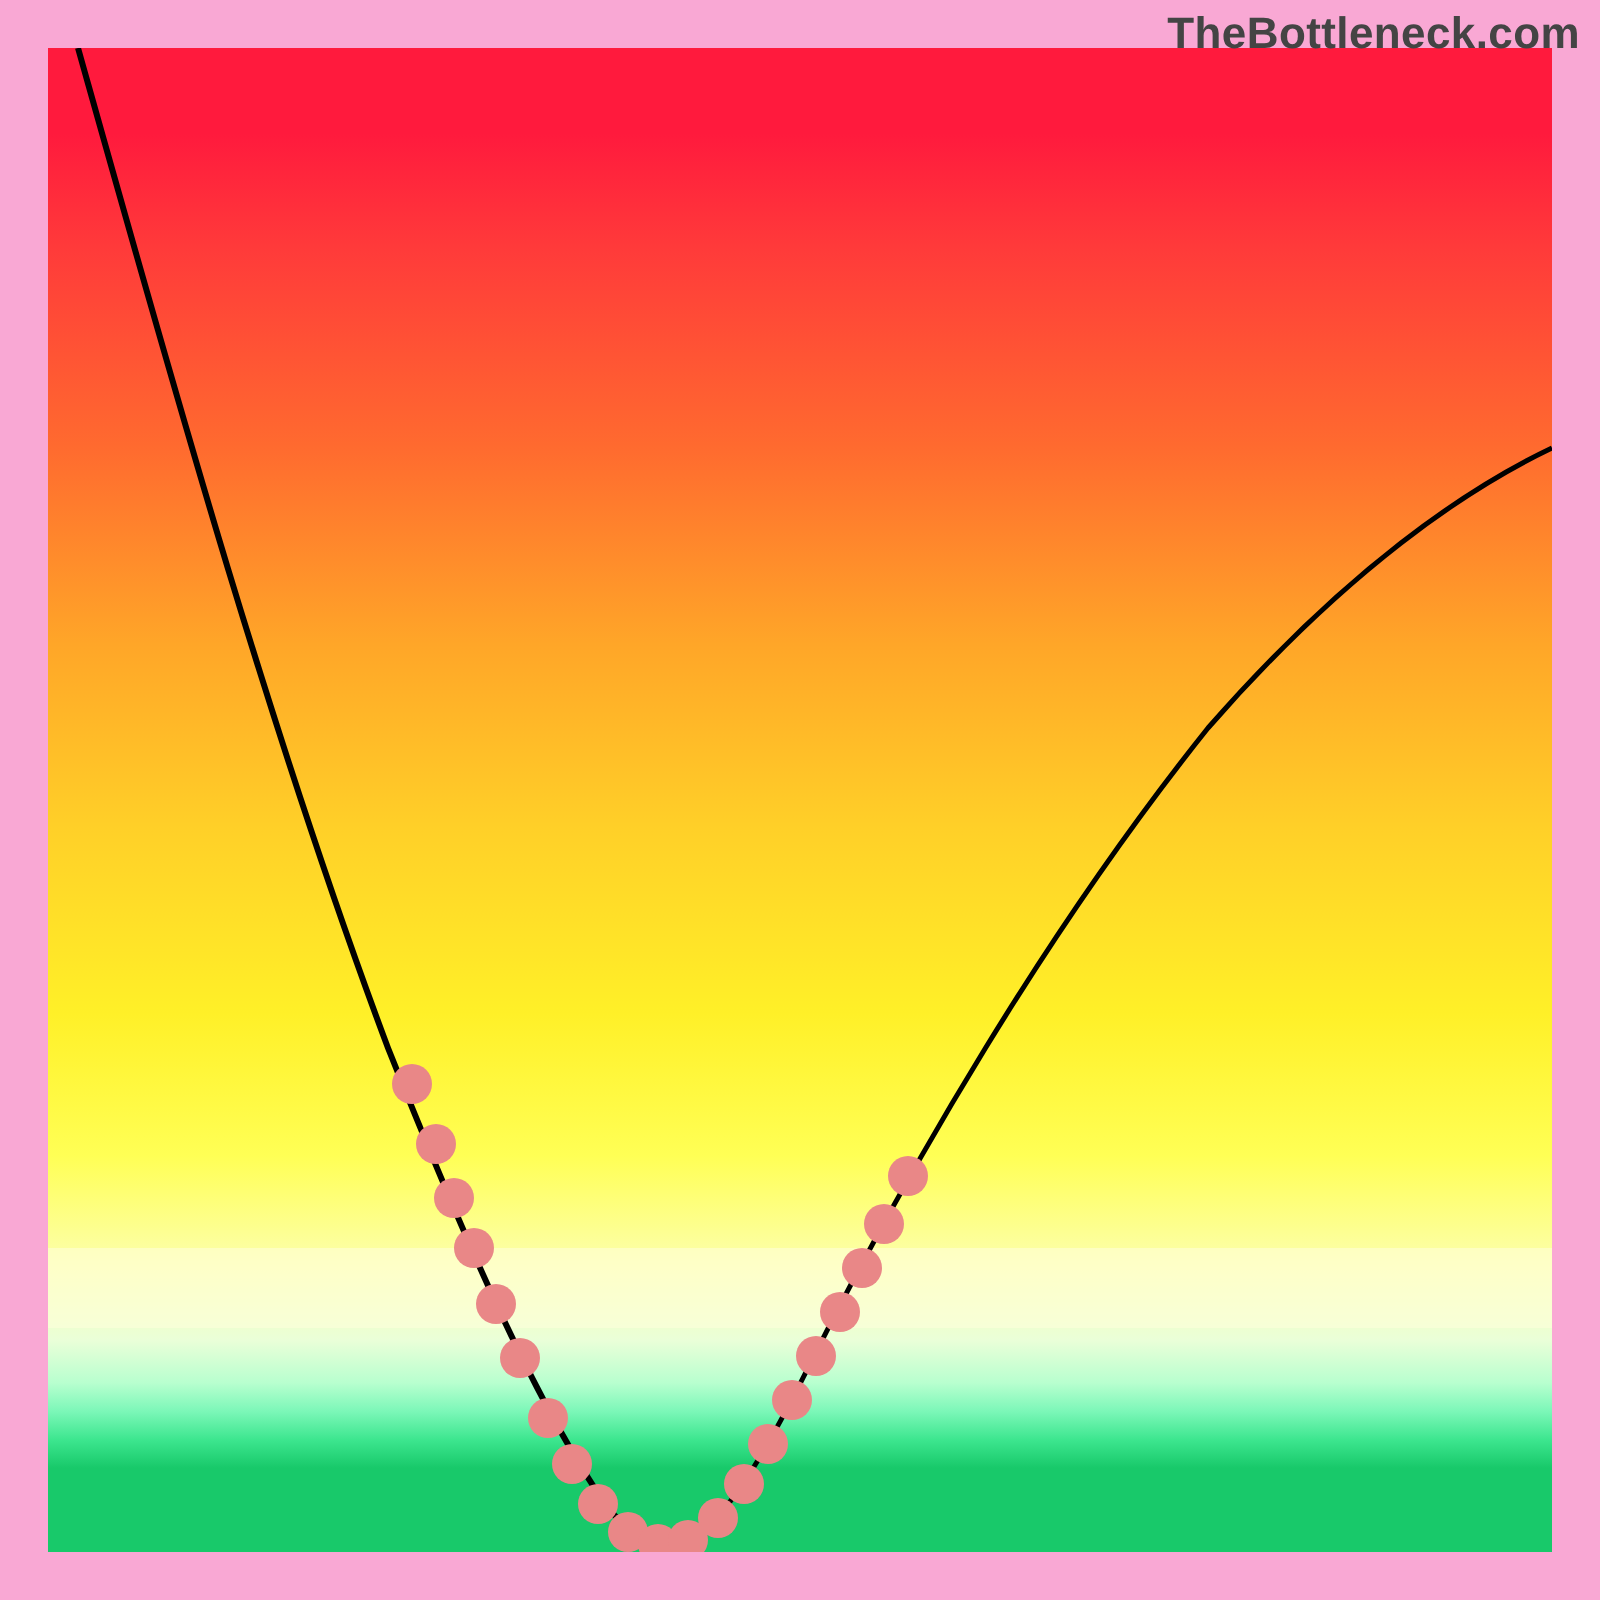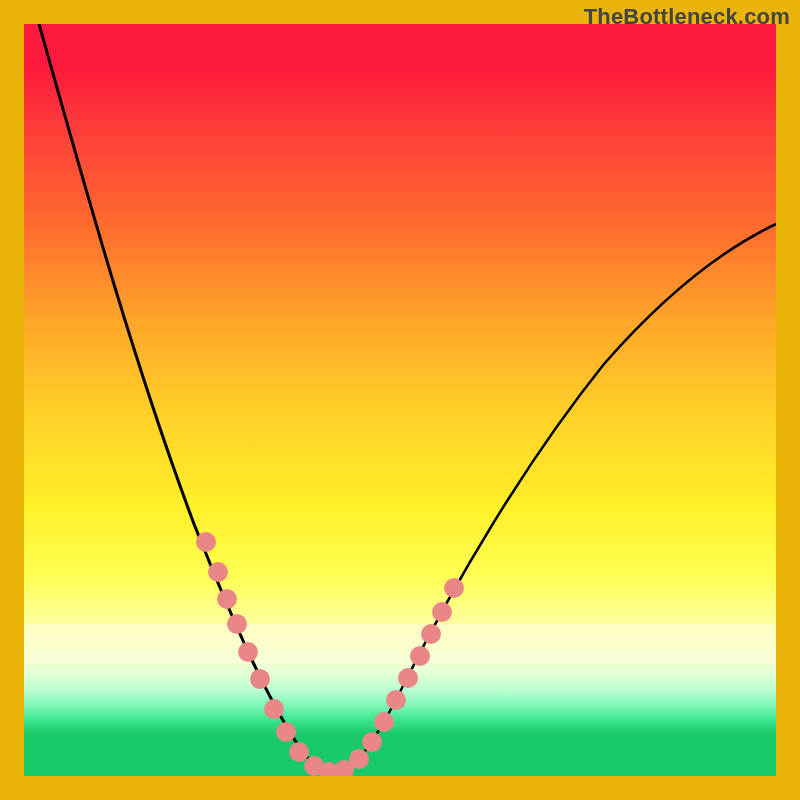--- a/index.html
+++ b/index.html
@@ -10,21 +10,21 @@
     background: #000;
     overflow: hidden;
     font-family: Arial, Helvetica, sans-serif;
   }
   .frame {
     position: absolute;
     left: 0;
     top: 0;
     width: 800px;
     height: 800px;
-    background: #eab308;
+    background: #f9a8d4;
   }
   .plot {
     position: absolute;
     left: 24px;
     top: 24px;
     width: 752px;
     height: 752px;
     overflow: hidden;
   }
   .gradient {

